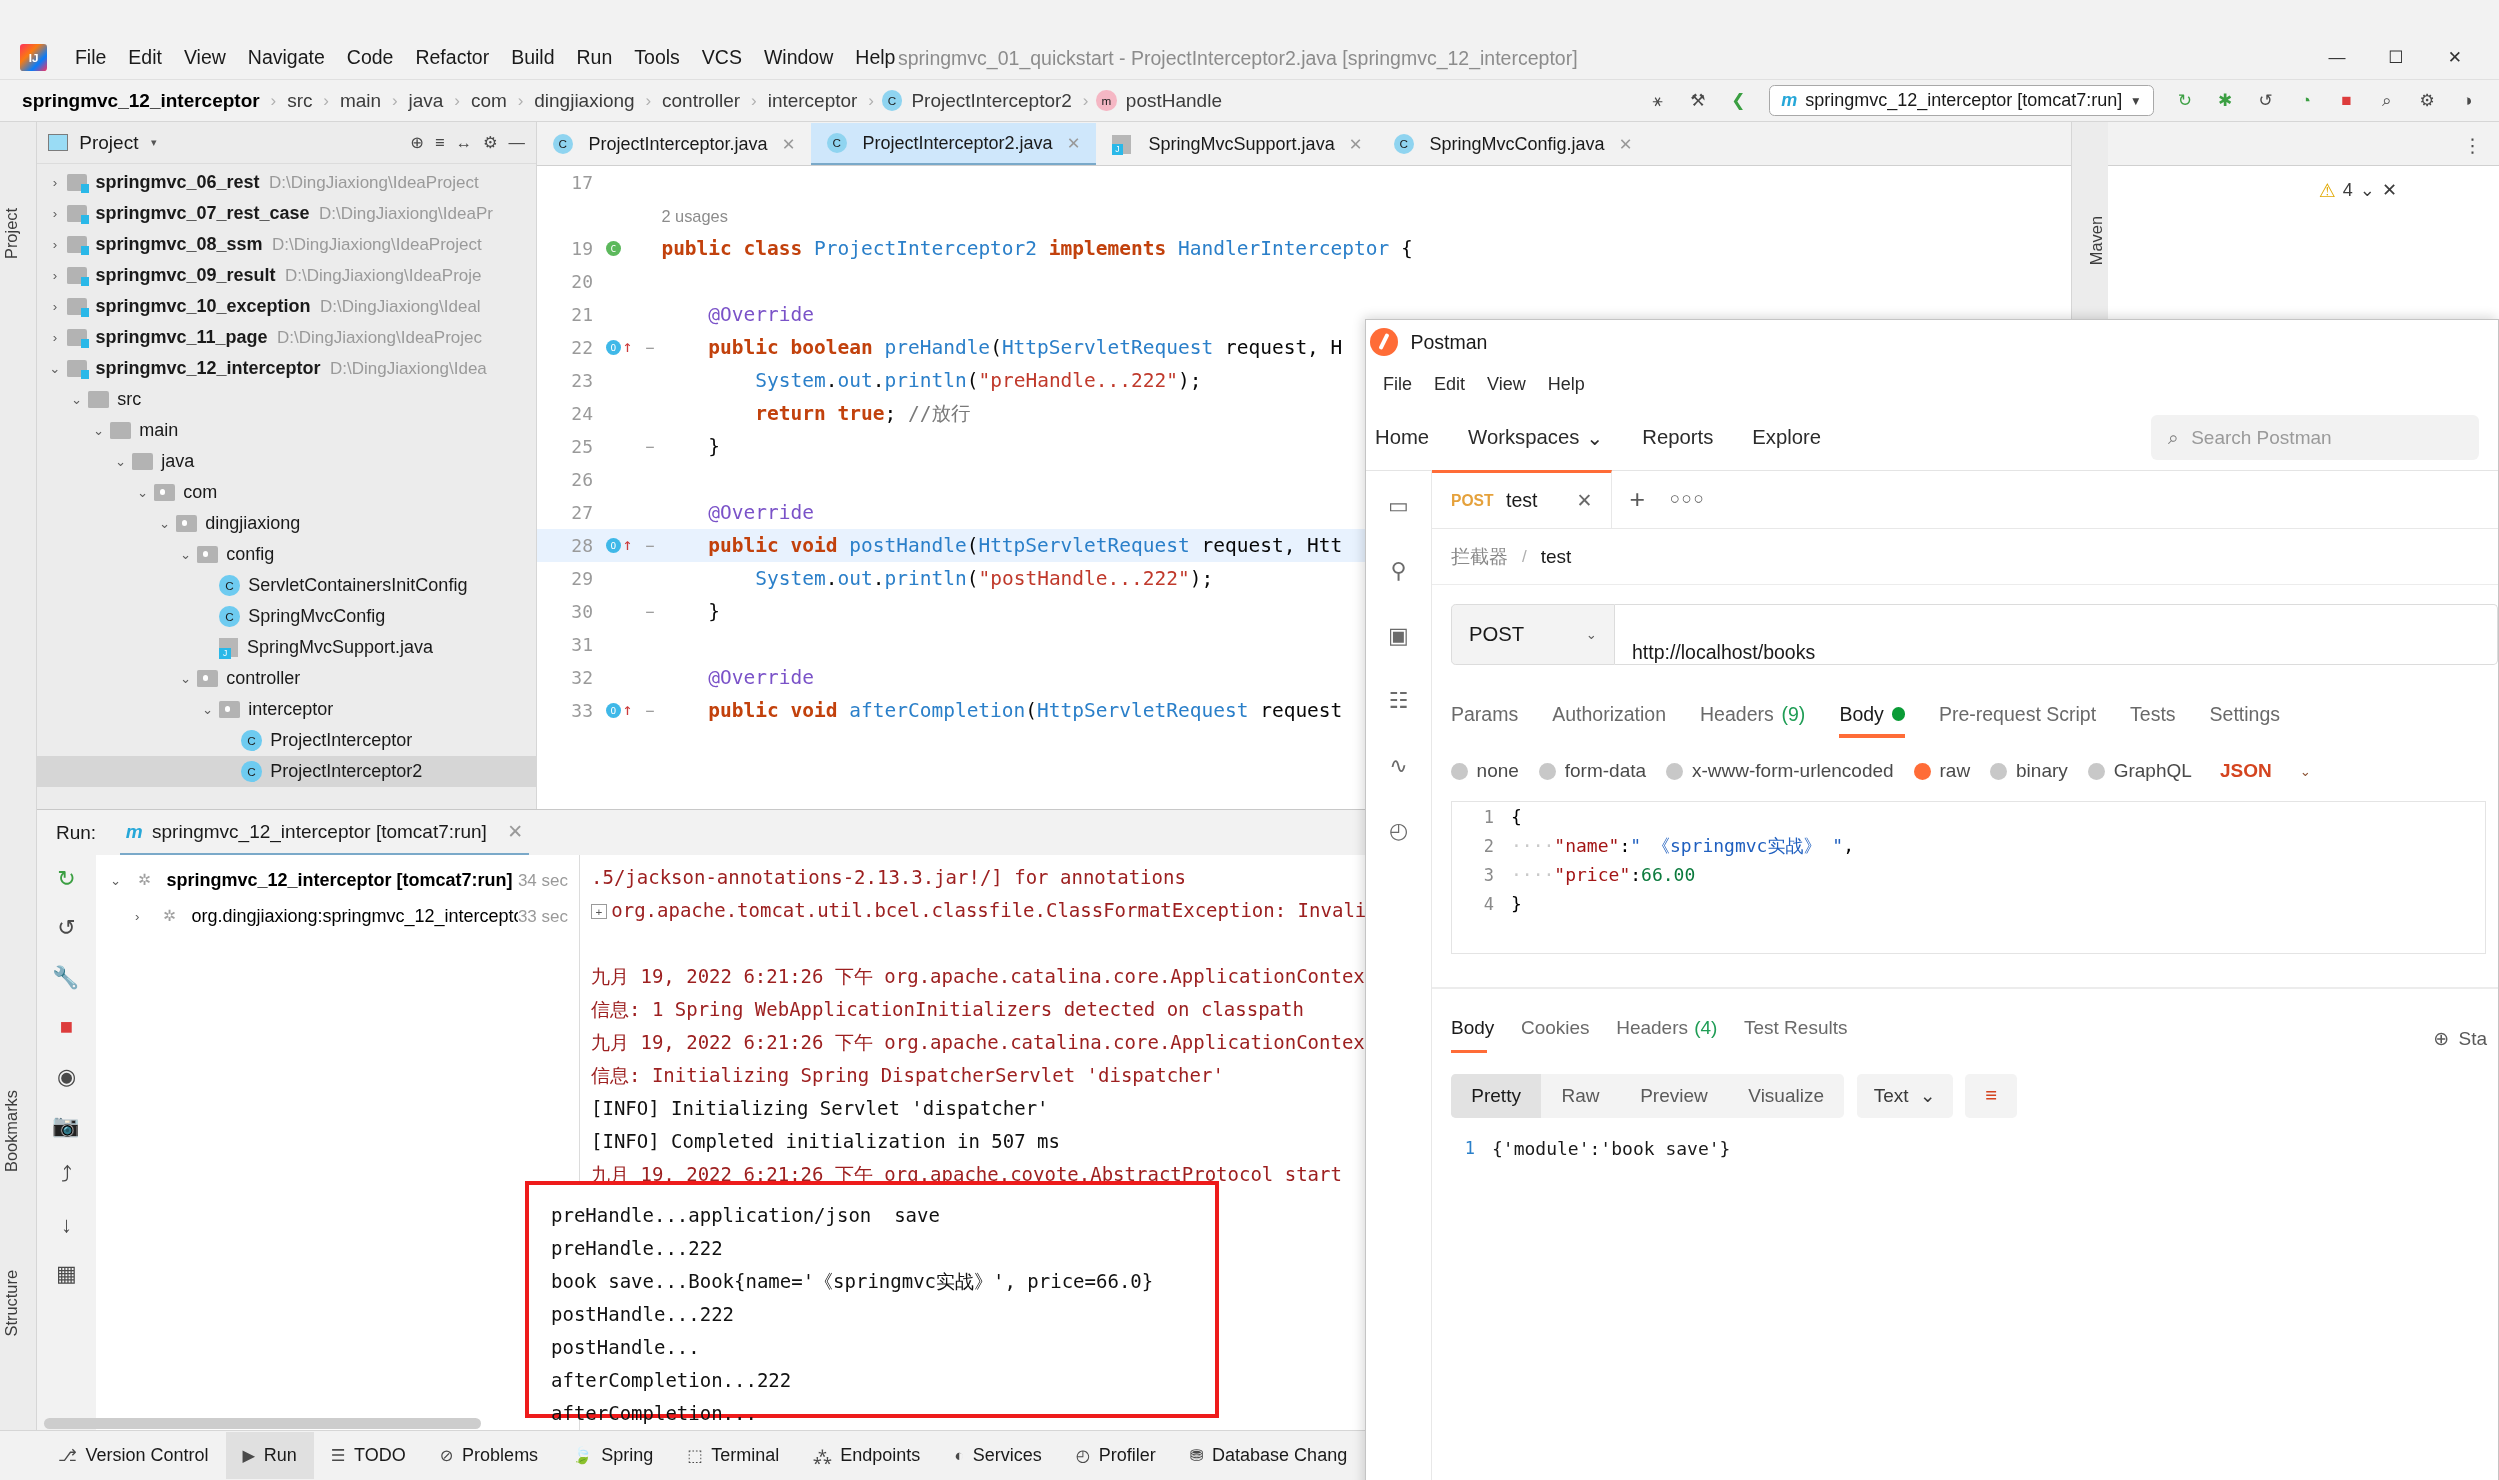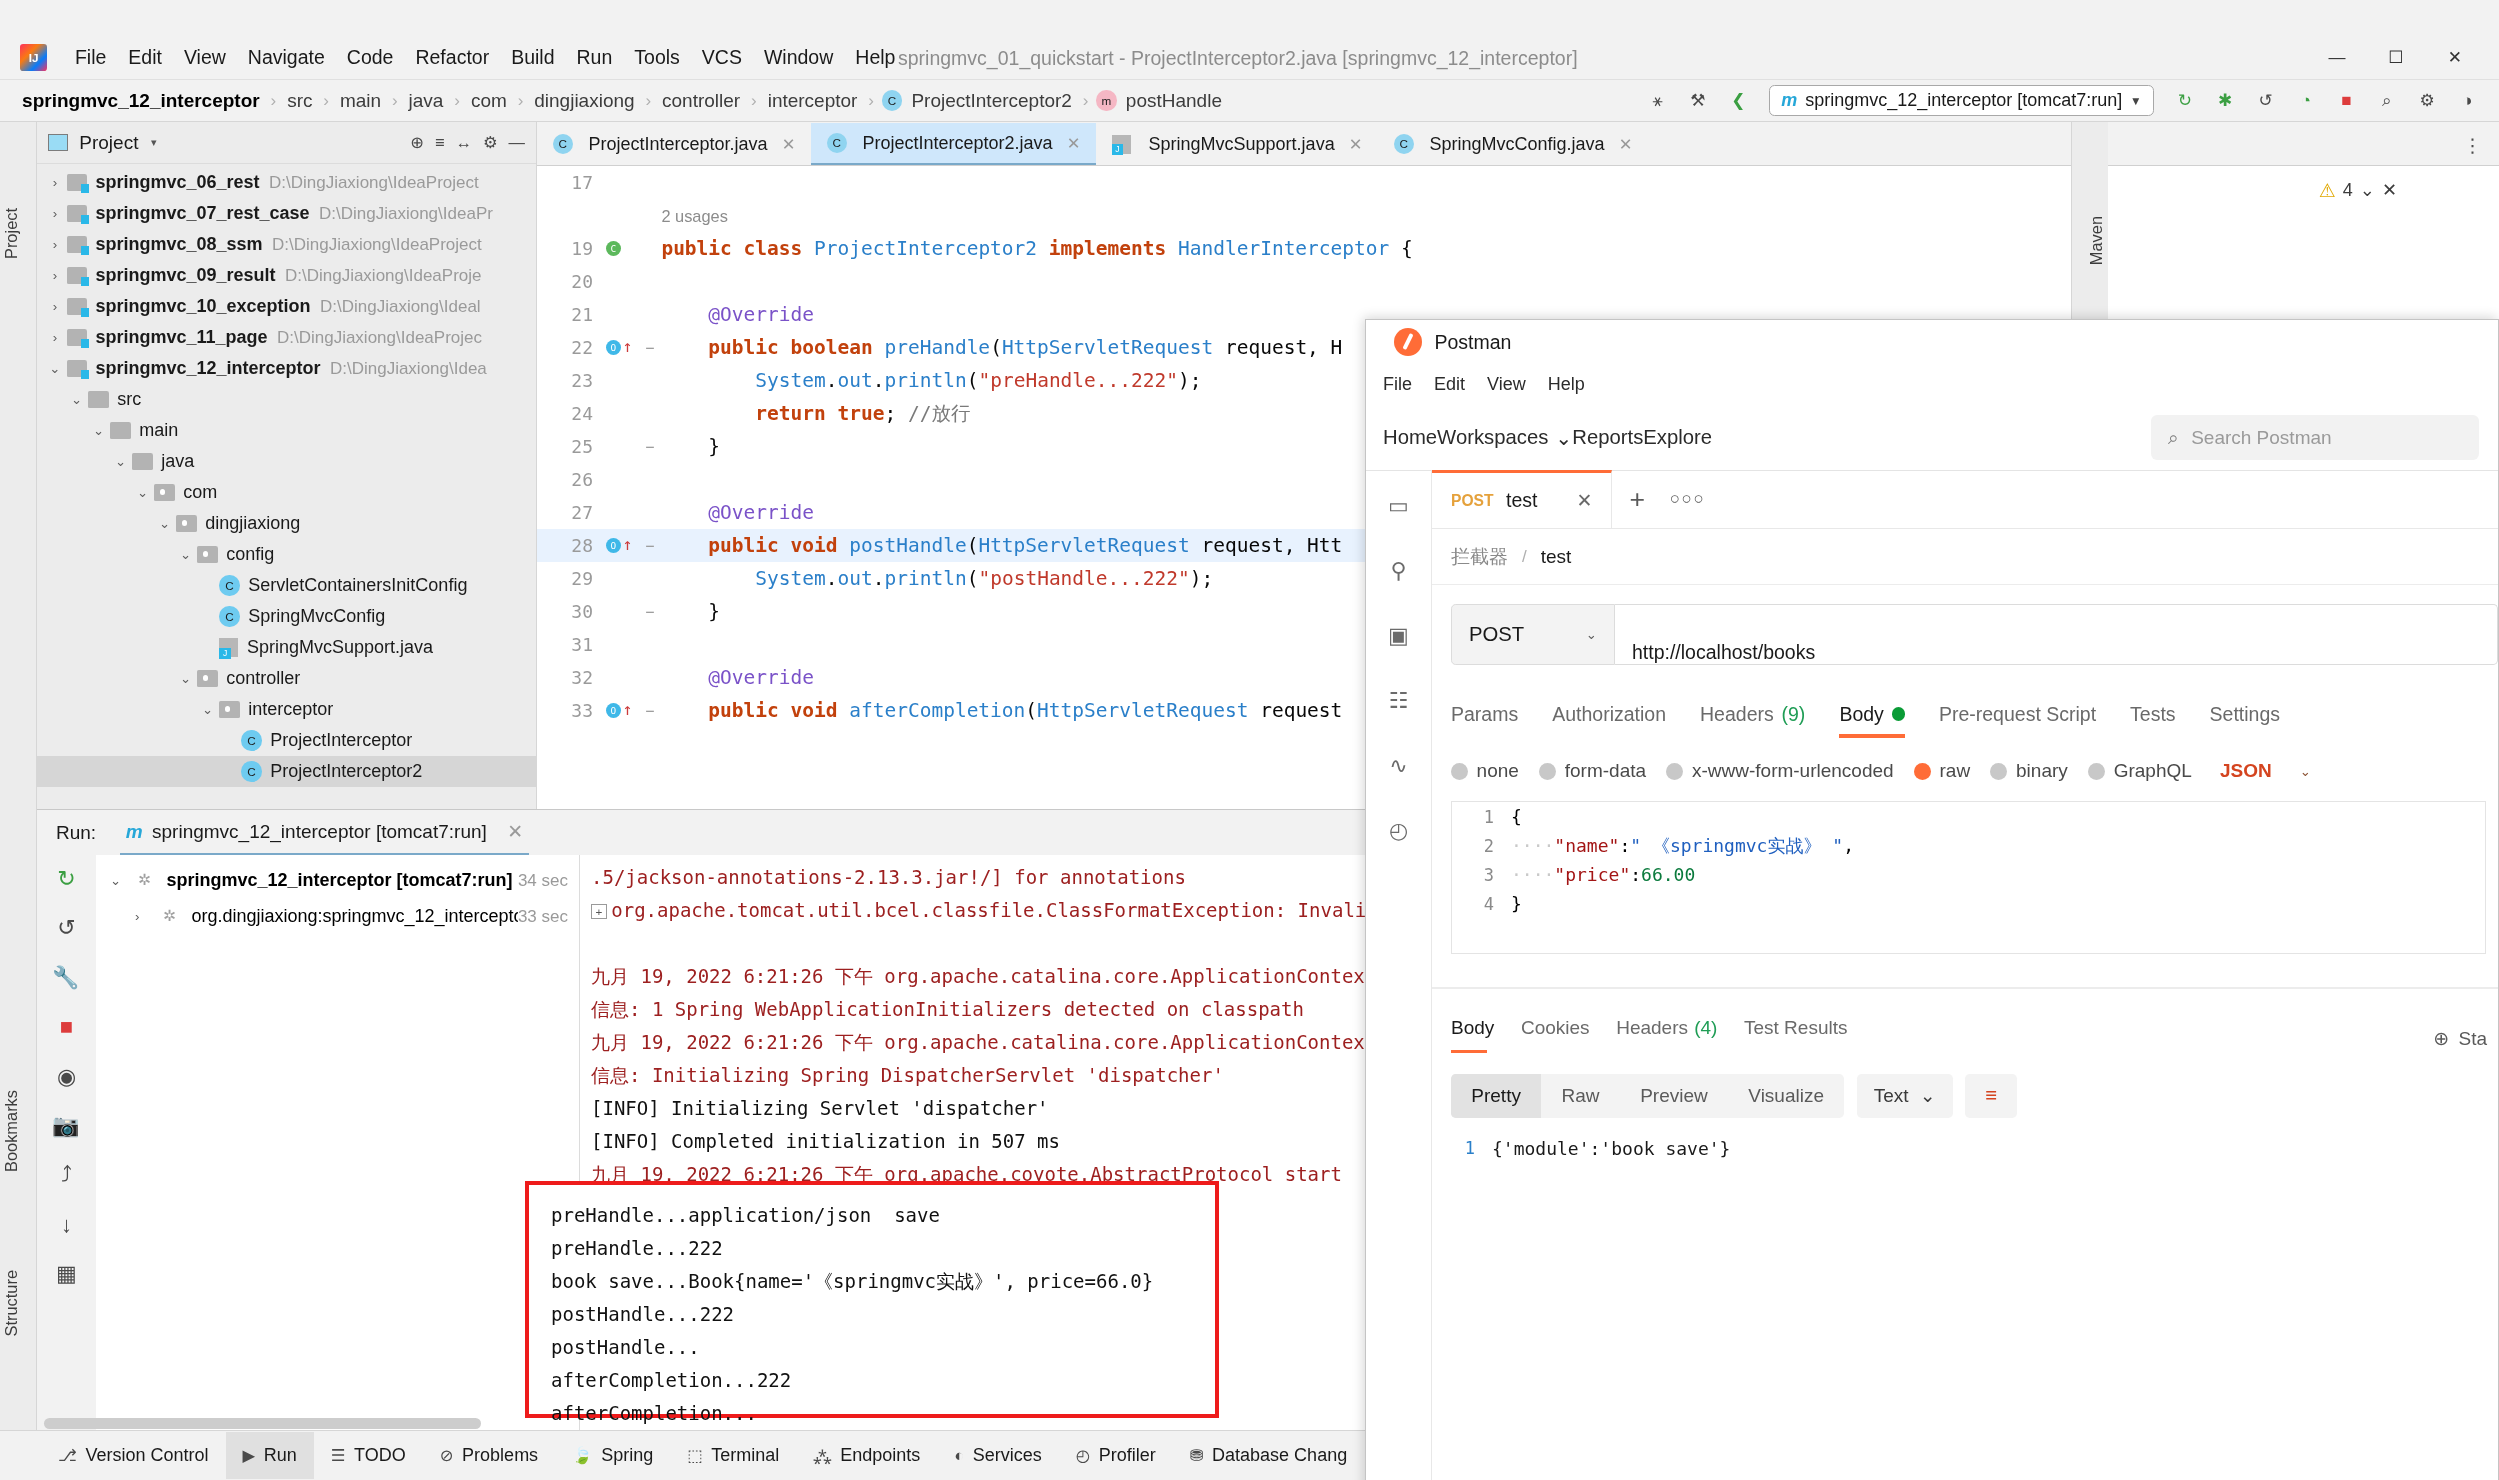--- a/index.html
+++ b/index.html
@@ -259,34 +259,34 @@
     font-size: 17px; color: #3c3c3c; border-top: 0.8px solid #e2e2e2;
   }
   .sb-ico { width: 17px; height: 19px; border: 1.6px solid #6a6a6a; margin-right: 12.5px; }
 
   
   .postman {
     position: absolute; left: 1365px; top: 283px; width: 1134px; height: 1195px;
     background: #fff; border: 0.8px solid #c4c4c4;
     box-shadow: -2.3px -2.3px 11px rgba(0,0,0,0.17); z-index: 40; overflow: hidden;
   }
-  .pm-title { height: 44px; display: flex; align-items: center; padding-left: 28px; }
+  .pm-title { height: 44px; display: flex; align-items: center; padding-left: 4px; }
   .pm-logo {
     width: 28px; height: 28px; border-radius: 50%; background: #ff6c37;
     margin-right: 12.5px; flex: none; position: relative;
   }
   .pm-logo::after {
     content: ""; position: absolute; left: 11.7px; top: 4.7px; width: 3.9px; height: 17px;
     background: #fff; transform: rotate(26deg); border-radius: 1.6px;
   }
   .pm-title-txt { font-size: 19.5px; color: #1a1a1a; }
   .pm-menu { height: 41px; display: flex; align-items: center; padding-left: 17px; gap: 22px; }
   .pm-menu span { font-size: 18px; color: #2b2b2b; }
   .pm-nav {
-    height: 66px; display: flex; align-items: center; padding-left: 17px; 
+    height: 66px; display: flex; align-items: center; padding-left: 9px; gap: 39px;
     border-bottom: 0.8px solid #e4e4e4;
   }
   .pm-nav .n { font-size: 20.3px; color: #2b2b2b; display: flex; align-items: center; gap: 7px; }
   .pm-search {
     margin-left: auto; margin-right: 19px; background: #f2f2f2; border-radius: 6.2px;
     height: 45px; width: 328px; display: flex; align-items: center; gap: 12.5px; padding: 0 17px;
   }
   .pm-search .sq { font-size: 19px; color: #7a7a7a; }
   .pm-search .ph { font-size: 19px; color: #9a9a9a; }
   .pm-body { position: absolute; left: 0; top: 150px; right: 0; bottom: 0; display: flex; }

